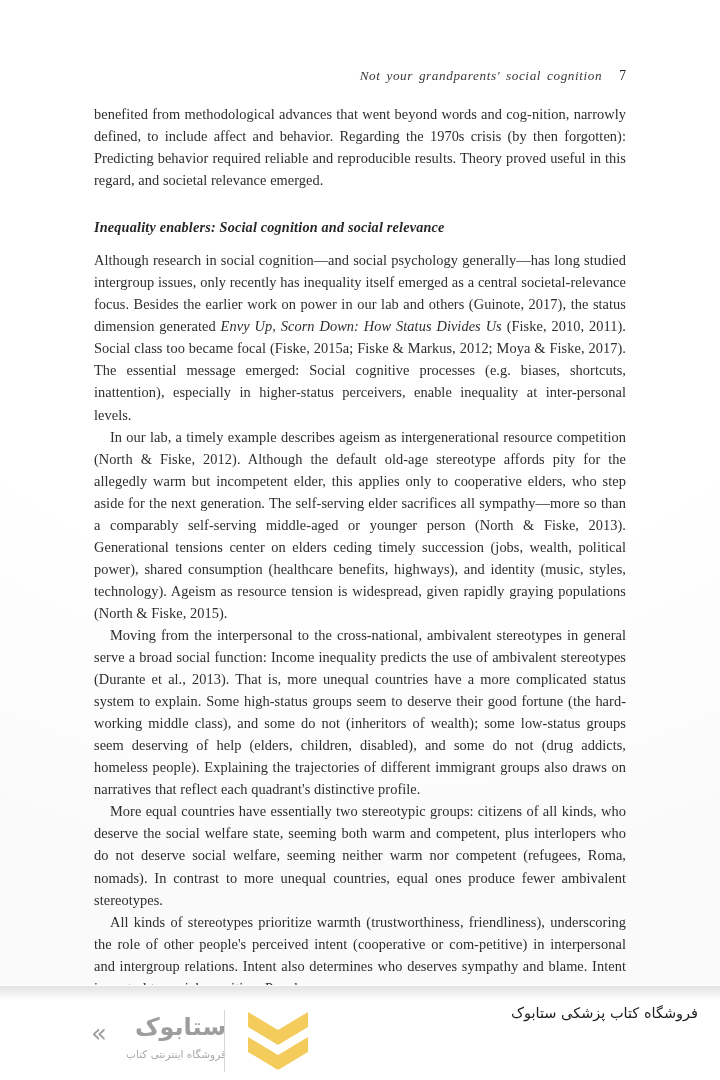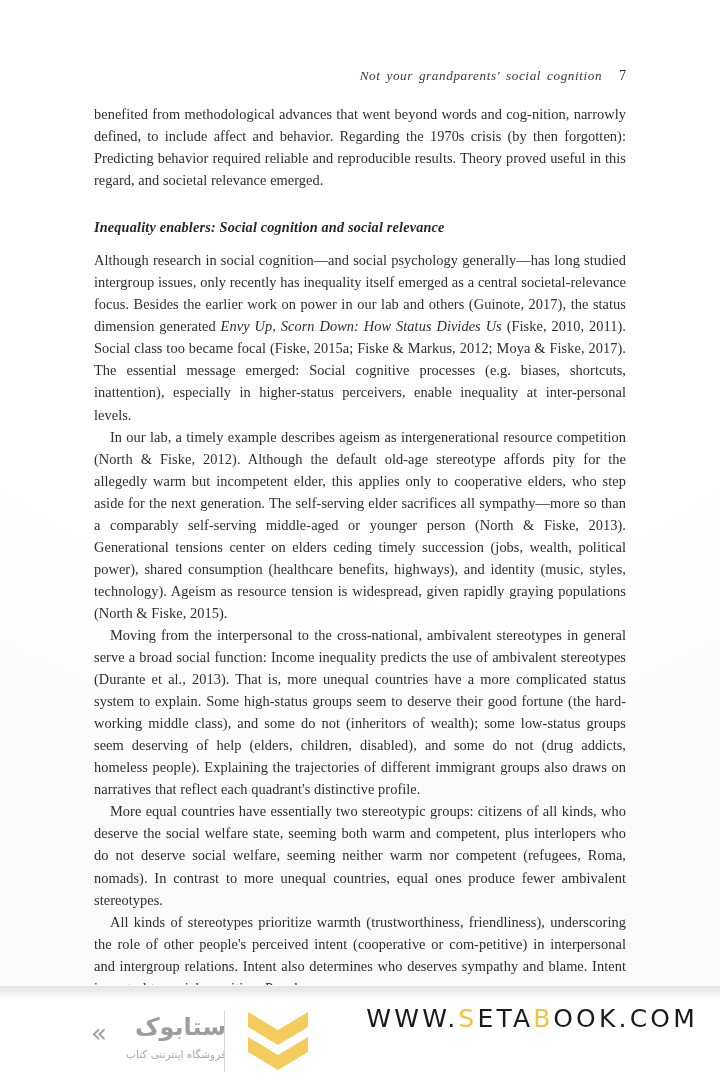--- a/index.html
+++ b/index.html
@@ -243,17 +243,17 @@
       <div class="logo-divider"></div>
       <div class="chevron-mark">
         <svg width="64" height="62" viewBox="0 0 64 62" aria-hidden="true">
           <path d="M2 2 L32 20 L62 2 L62 17 L32 35 L2 17 Z" fill="#f3cc5c"></path>
           <path d="M2 27 L32 45 L62 27 L62 42 L32 60 L2 42 Z" fill="#f3cc5c"></path>
         </svg>
       </div>
     </div>
 
     <div class="footer-text">
-      <div class="footer-url"><span>WWW.</span><span class="hl">S</span><span>ETA</span><span class="hl">B</span><span>OOK.COM</span></div>
+      <div class="footer-fa">فروشگاه کتاب پزشکی ستابوک</div>
     </div>
 
   </div>
 </div>
 
 </body></html>

